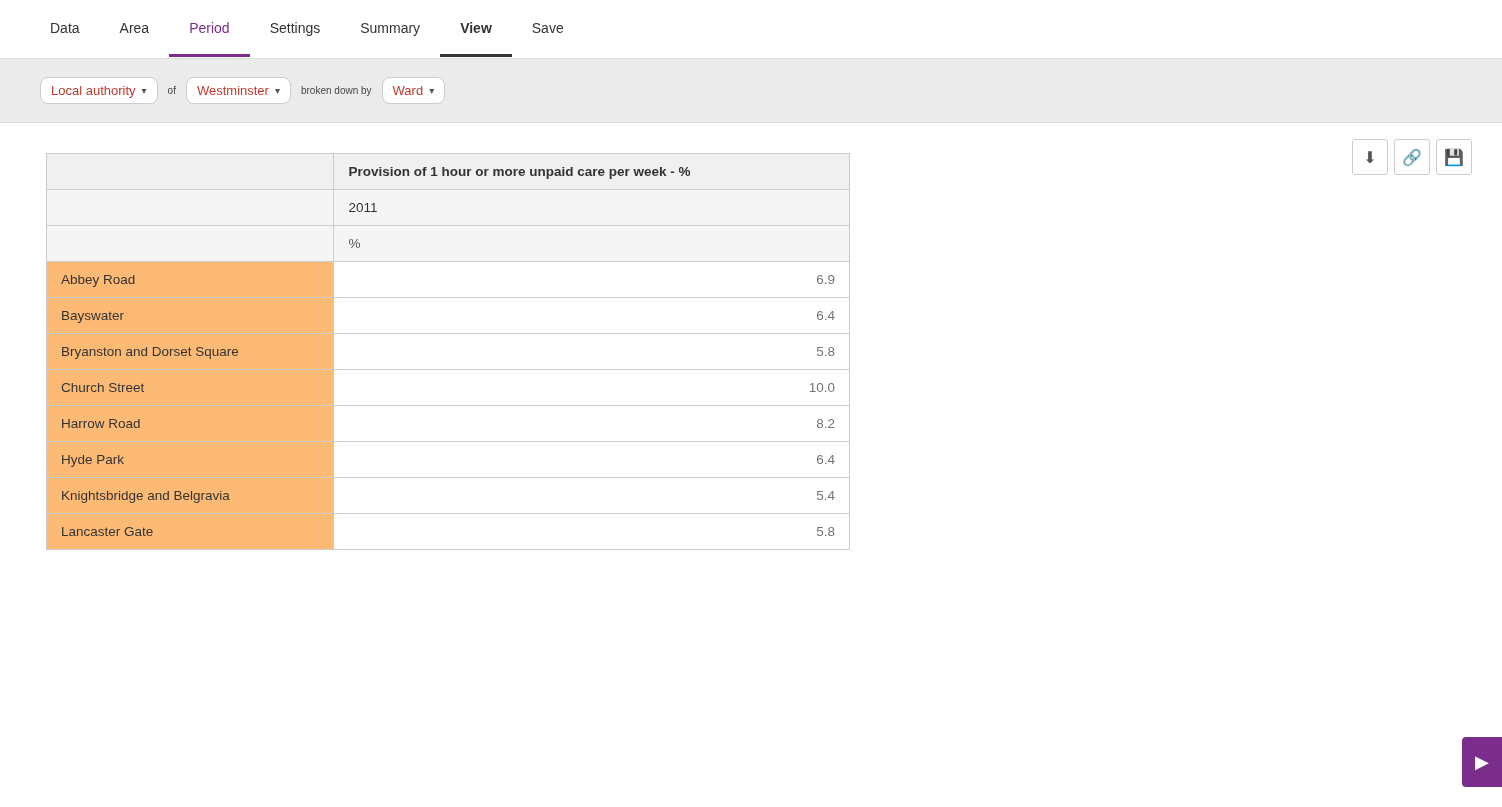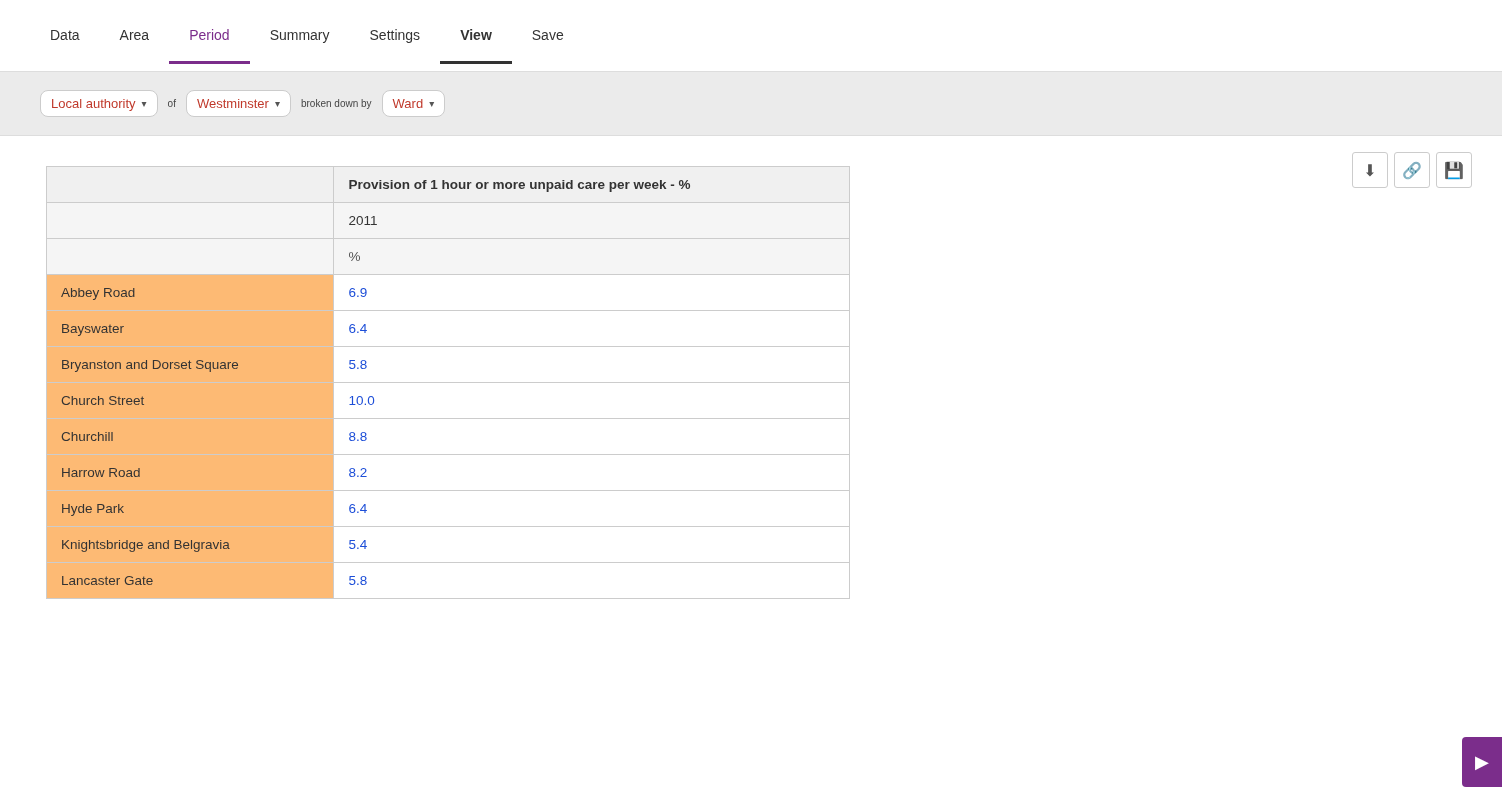--- a/index.html
+++ b/index.html
@@ -10,21 +10,21 @@
       color: #333;
     }
 
     
     .top-nav {
       background: #fff;
       border-bottom: 1px solid #ddd;
       display: flex;
       align-items: center;
       padding: 0 30px;
-      height: 72px;
+      height: 59px;
     }
     .nav-tab {
       padding: 18px 20px;
       cursor: pointer;
       font-size: 14px;
       color: #333;
       border-bottom: 3px solid transparent;
       margin-bottom: -1px;
       user-select: none;
     }
@@ -138,21 +138,22 @@
     .data-table .corner-cell {
       background: #f0f0f0;
       border: 1px solid #ccc;
     }
     .data-table tbody tr td:first-child {
       font-weight: normal;
       background: #fdba74;
     }
     .data-table tbody tr td:nth-child(2) {
       background: #fff;
-      color: #1d4ed8;
+      color: #737373;
+      text-align: right;
     }
     .data-table tbody tr {
       border-bottom: 1px solid #ddd;
     }
 
     
     .purple-btn {
       position: fixed;
       bottom: 20px;
       right: 0;
@@ -168,22 +169,22 @@
       font-size: 18px;
     }
   </style>
 </head>
 <body>
 
 <nav class="top-nav">
   <div class="nav-tab">Data</div>
   <div class="nav-tab">Area</div>
   <div class="nav-tab active-period">Period</div>
+  <div class="nav-tab">Settings</div>
   <div class="nav-tab">Summary</div>
-  <div class="nav-tab">Settings</div>
   <div class="nav-tab active-view">View</div>
   <div class="nav-tab">Save</div>
 </nav>
 
 <div class="filter-bar">
   <div class="filter-select">
     <span>Local authority</span>
     <span class="arrow">▾</span>
   </div>
   <span class="filter-text">of</span>
@@ -239,24 +240,20 @@
           </tr>
           <tr>
             <td>Bryanston and Dorset Square</td>
             <td>5.8</td>
           </tr>
           <tr>
             <td>Church Street</td>
             <td>10.0</td>
           </tr>
           <tr>
-            <td>Churchill</td>
-            <td>8.8</td>
-          </tr>
-          <tr>
             <td>Harrow Road</td>
             <td>8.2</td>
           </tr>
           <tr>
             <td>Hyde Park</td>
             <td>6.4</td>
           </tr>
           <tr>
             <td>Knightsbridge and Belgravia</td>
             <td>5.4</td>

